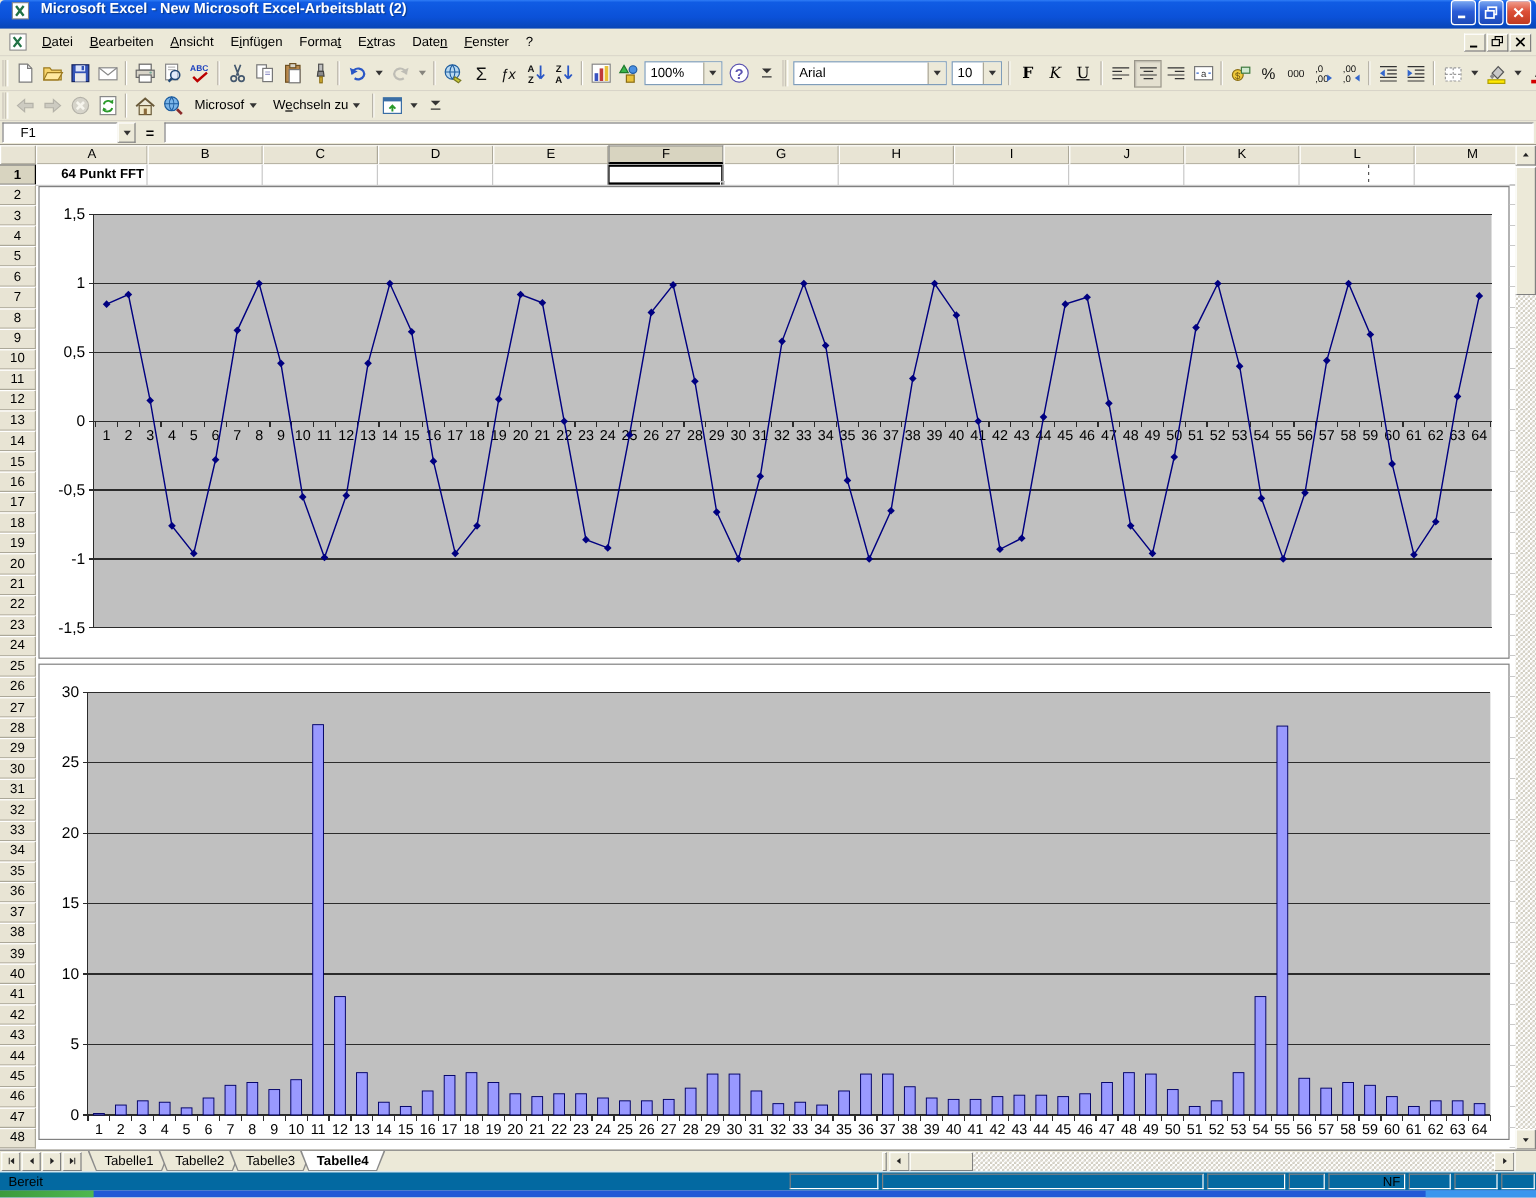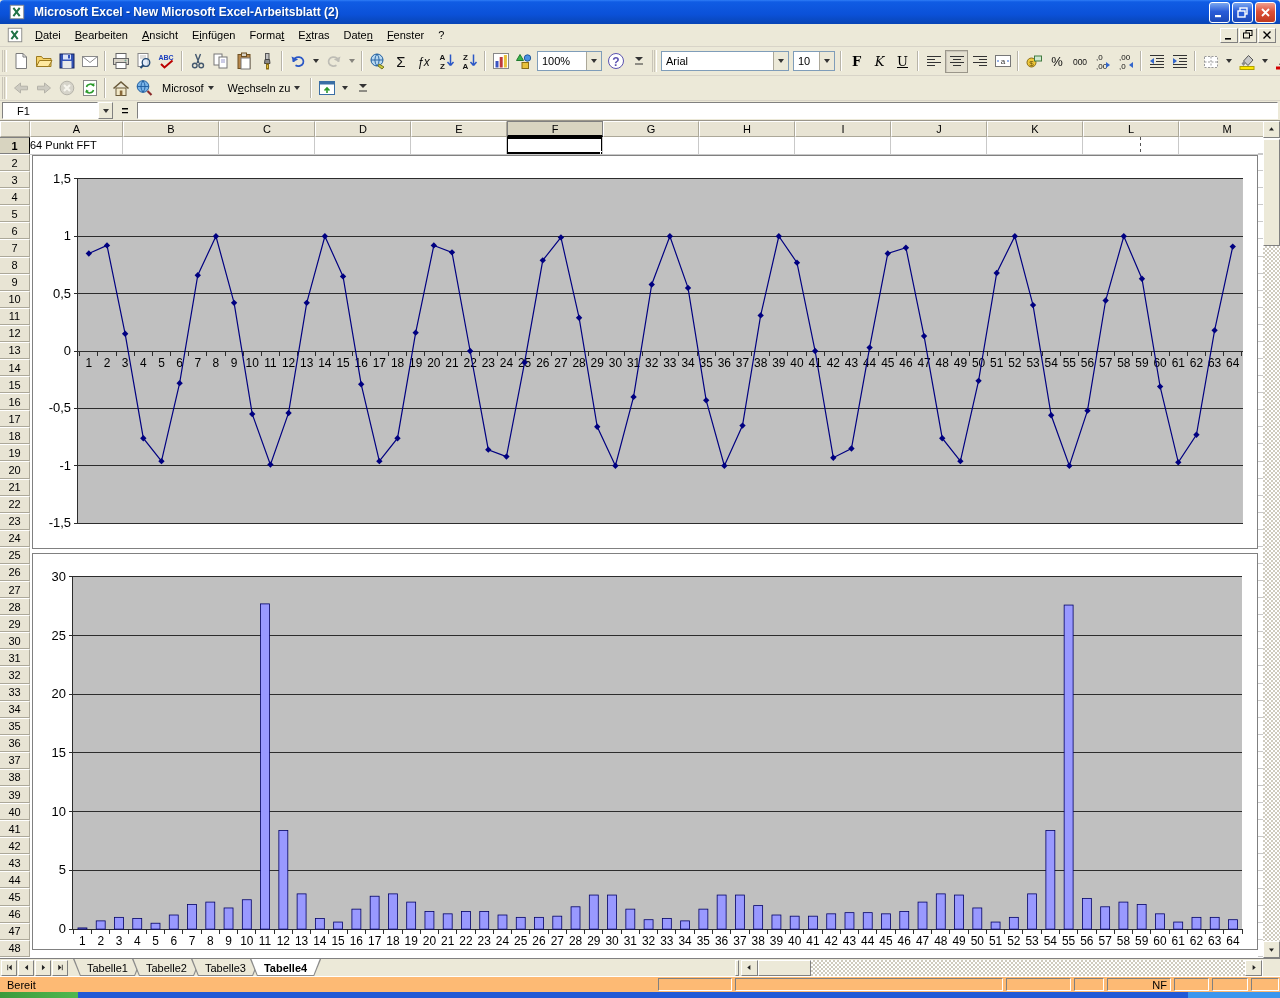--- a/index.html
+++ b/index.html
@@ -1,20 +1,20 @@
 <!DOCTYPE html>
 <html><head>
 <meta charset="utf-8">
 <style>
   *{margin:0;padding:0;box-sizing:border-box;}
   html,body{width:1280px;height:998px;overflow:hidden;}
   body{font-family:"Liberation Sans",sans-serif;font-size:11px;background:#ECE9D8;position:relative;color:#000;}
   .abs{position:absolute;}
   
-  #titlebar{left:0;top:0;width:1280px;height:24px;background:linear-gradient(180deg,#2f7df6 0%,#105ce4 8%,#0b51d8 60%,#0845b5 100%);border-radius:4px 4px 0 0;display:flex;align-items:center;padding:0 4px;}
+  #titlebar{left:0;top:0;width:1280px;height:24px;background:linear-gradient(180deg,#2f7df6 0%,#105ce4 8%,#0b51d8 60%,#0845b5 100%);border-radius:4px 4px 0 0;display:flex;align-items:flex-start;padding:0 4px;}
   #titlebar .title{color:#fff;font-weight:bold;font-size:12px;margin-left:4px;text-shadow:1px 1px 1px #0a3a8c;white-space:nowrap;}
   .tb-btns{margin-left:auto;display:flex;gap:2px;}
   .tb-btn{width:21px;height:21px;border-radius:3px;border:1px solid #fff;display:flex;align-items:center;justify-content:center;}
   .tb-btn.blue{background:linear-gradient(180deg,#7aa7f0,#2a5cd8 45%,#1d49b8);}
   .tb-btn.red{background:linear-gradient(180deg,#f0a090,#dd5038 45%,#c03a20);}
   .tb-btn svg{width:13px;height:13px;}
   
   #menubar{left:0;top:24px;width:1280px;height:23px;background:#ECE9D8;display:flex;align-items:center;border-bottom:1px solid #d8d4c8;padding-left:2px;}
   .appicon{width:18px;height:18px;margin:0 4px;}
   .menu-item{padding:3px 7px;white-space:nowrap;}
@@ -50,21 +50,21 @@
   #colheaders{left:0;top:0;width:1263px;height:16px;display:flex;overflow:hidden;}
   .hdr{background:#E8E4D4;border-right:1px solid #ACA899;border-bottom:1px solid #ACA899;border-top:1px solid #fff;border-left:1px solid #fff;display:flex;align-items:center;justify-content:center;color:#000;flex:none;font-size:11px;}
   .hdr.sel{background:#D8D4C0;border-color:#808080 #808080 #000 #808080;border-bottom-width:2px;}
   #corner{left:0;top:0;width:30px;height:16px;}
   #rowheaders{left:0;top:16px;width:30px;height:820px;display:flex;flex-direction:column;}
   .rowhdr{flex:1;border-bottom:1px solid #ACA899;border-right:1px solid #ACA899;border-top:1px solid #fff;background:#E8E4D4;display:flex;align-items:center;justify-content:center;}
   .rowhdr.sel{background:#D8D4C0;border-color:#808080 #000 #808080 #808080;font-weight:bold;}
   #sheet{left:30px;top:16px;width:1233px;height:820px;background:#fff;overflow:hidden;}
   .gridv{position:absolute;top:0;width:1px;height:18px;background:#C9C9C9;}
   .gridh{position:absolute;left:0;height:1px;background:#C9C9C9;}
-  #a1text{position:absolute;left:0;top:2px;white-space:nowrap;}
+  #a1text{position:absolute;left:21px;top:2px;white-space:nowrap;font-weight:bold;}
   #selcell{position:absolute;border:2px solid #000;background:transparent;}
   #selhandle{position:absolute;width:4px;height:4px;background:#000;border:1px solid #fff;}
   #pagebreak{position:absolute;top:0;width:1px;height:18px;background:repeating-linear-gradient(to bottom,#555 0 3px,transparent 3px 6px);}
   .chartbox{position:absolute;background:#fff;border:1px solid #808080;}
   svg text{font-family:"Liberation Sans",sans-serif;}
   #rowsliver{position:absolute;left:1228px;top:0;width:5px;height:820px;background:repeating-linear-gradient(to bottom,transparent 0 16.08px,#C9C9C9 16.08px 17.08px);}
   
   .sbtn{background:#ECE9D8;border:1px solid;border-color:#fff #808080 #808080 #fff;display:flex;align-items:center;justify-content:center;flex:none;}
   .sbtn svg{width:9px;height:9px;}
   .checker{background-color:#fff;background-image:linear-gradient(45deg,#cfcbbe 25%,transparent 25%,transparent 75%,#cfcbbe 75%),linear-gradient(45deg,#cfcbbe 25%,transparent 25%,transparent 75%,#cfcbbe 75%);background-size:4px 4px;background-position:0 0,2px 2px;}
@@ -73,21 +73,21 @@
   
   #tabbar{left:0;top:958px;width:1280px;height:18px;background:#ECE9D8;display:flex;align-items:center;border-top:1px solid #808080;}
   .tab{position:relative;height:17px;padding:0 14px;margin:0 -5px;display:flex;align-items:center;justify-content:center;flex:none;}
   .tab .bg1{position:absolute;inset:0;background:#8a8a8a;clip-path:polygon(0 0,100% 0,calc(100% - 7px) 100%,7px 100%);}
   .tab .bg2{position:absolute;inset:0;background:#ECE9D8;clip-path:polygon(1.5px 0,calc(100% - 1.5px) 0,calc(100% - 7.7px) calc(100% - 1px),7.7px calc(100% - 1px));}
   .tab.active .bg2{background:#fff;}
   .tab .lbl{position:relative;z-index:2;text-align:center;}
   .tab.active .lbl{font-weight:bold;}
   #tabsplit{width:4px;height:16px;background:#ECE9D8;border:1px solid;border-color:#fff #808080 #808080 #fff;margin:0 2px;flex:none;}
   
-  #statusbar{left:0;top:976px;width:1280px;height:16px;background:#fdba74;border-top:1px solid #fff;display:flex;align-items:center;}
+  #statusbar{left:0;top:976px;width:1280px;height:16px;background:#0369a1;border-top:1px solid #fff;display:flex;align-items:center;}
   .spanel{height:13px;border:1px solid;border-color:#808080 #fff #fff #808080;margin-right:3px;display:flex;align-items:center;justify-content:flex-end;padding:0 3px;flex:none;}
   #status-mode{padding-left:7px;flex:1;}
   
   #taskbar{left:0;top:992px;width:1280px;height:6px;background:#2159D6;}
   #task-start{left:0;top:992px;width:78px;height:6px;background:linear-gradient(90deg,#3C9A3C,#4FB84F);}
   #task-tray{left:1188px;top:992px;width:92px;height:6px;background:#3B96EE;}
 </style>
 </head>
 <body>
 

